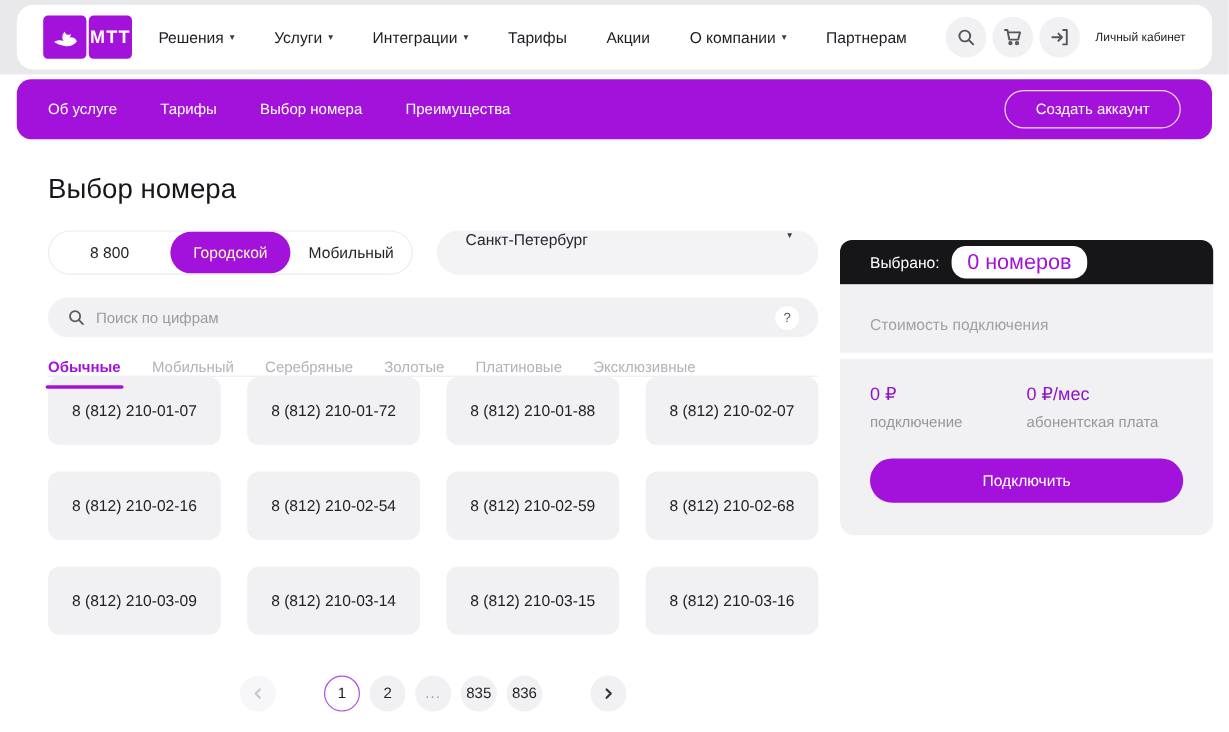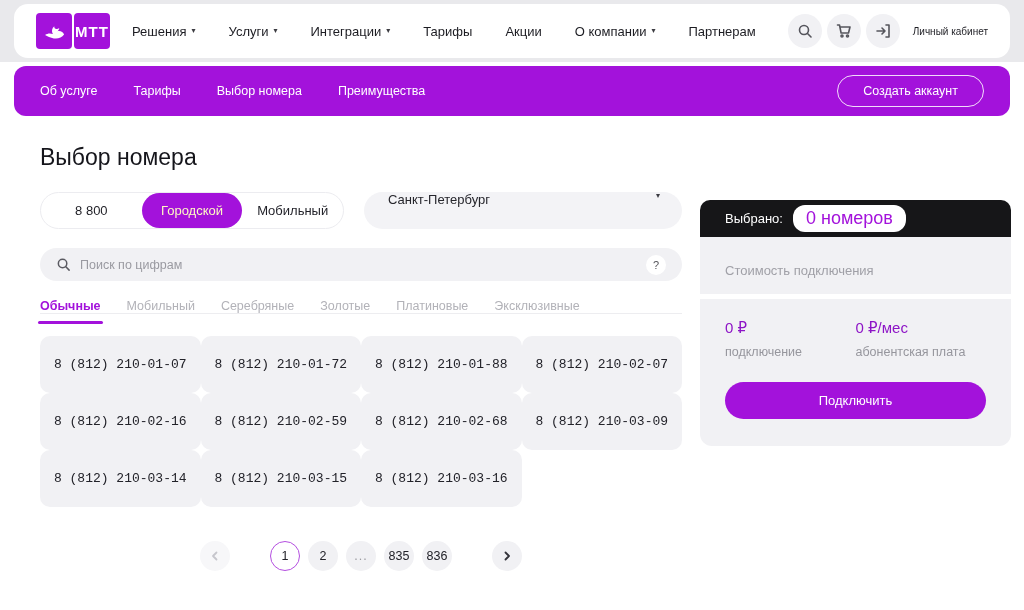--- a/index.html
+++ b/index.html
@@ -56,21 +56,21 @@
   .city-select .caret{display:inline;position:absolute;right:22px;}
   .search-bar{margin-top:19px;height:33px;background:#f1f1f4;border-radius:17px;display:flex;align-items:center;padding:0 16px;gap:9px;}
   .search-bar svg{width:15px;height:15px;stroke:#5a5a61;fill:none;stroke-width:1.6;stroke-linecap:round;flex-shrink:0;}
   .search-input{flex:1;border:none;background:transparent;outline:none;font-size:12.5px;color:#333;font-family:inherit;}
   .search-input::placeholder{color:#9a9aa1;}
   .help-circle{width:20px;height:20px;border-radius:50%;background:#fff;color:#55555b;font-size:11px;display:flex;align-items:center;justify-content:center;cursor:pointer;flex-shrink:0;}
   .cat-tabs{margin-top:18px;display:flex;gap:26px;border-bottom:1px solid #ededf0;}
   .cat-tab{font-size:12.5px;color:#b2b2b8;cursor:pointer;position:relative;white-space:nowrap;}
   .cat-tab.active{color:var(--accent);font-weight:bold;}
   .cat-tab.active::after{content:"";position:absolute;left:-2px;right:-2px;bottom:-11px;height:3px;background:var(--accent);border-radius:2px;}
-  .num-grid{margin-top:22px;display:grid;grid-template-columns:repeat(4,1fr);gap:0;font-family:Liberation Mono, monospace;}
+  .num-grid{display:grid;grid-template-columns:repeat(4,1fr);gap:22px;}
   .num-card{height:57px;background:#f1f1f4;border-radius:10px;display:flex;align-items:center;justify-content:center;font-size:13px;color:#222229;cursor:pointer;white-space:nowrap;}
   
   .pagination{margin-top:34px;display:flex;align-items:center;justify-content:center;gap:8px;}
   .page-circle{width:30px;height:30px;border-radius:50%;background:#f1f1f4;display:flex;align-items:center;justify-content:center;font-size:12.5px;color:#222229;cursor:pointer;}
   .page-circle.current{background:#fff;border:1.5px solid #b44fe0;}
   .page-circle.ellipsis{color:#9b9ba1;letter-spacing:1px;}
   .page-prev{background:#f7f7f9;margin-right:32px;}
   .page-next{margin-left:32px;}
   .page-prev svg{stroke:#c6c6cc;}
   .page-next svg{stroke:#33333a;}
@@ -200,20 +200,21 @@
       <span class="cat-tab">Платиновые</span>
       <span class="cat-tab">Эксклюзивные</span>
     </div>
 
   <div class="num-grid">
       <div class="num-card">8 (812) 210-01-07</div>
       <div class="num-card">8 (812) 210-01-72</div>
       <div class="num-card">8 (812) 210-01-88</div>
       <div class="num-card">8 (812) 210-02-07</div>
       <div class="num-card">8 (812) 210-02-16</div>
+      <div class="num-card">8 (812) 210-02-54</div>
       <div class="num-card">8 (812) 210-02-59</div>
       <div class="num-card">8 (812) 210-02-68</div>
       <div class="num-card">8 (812) 210-03-09</div>
       <div class="num-card">8 (812) 210-03-14</div>
       <div class="num-card">8 (812) 210-03-15</div>
       <div class="num-card">8 (812) 210-03-16</div>
     </div>
 
   <div class="pagination">
     <div class="page-circle page-prev">

